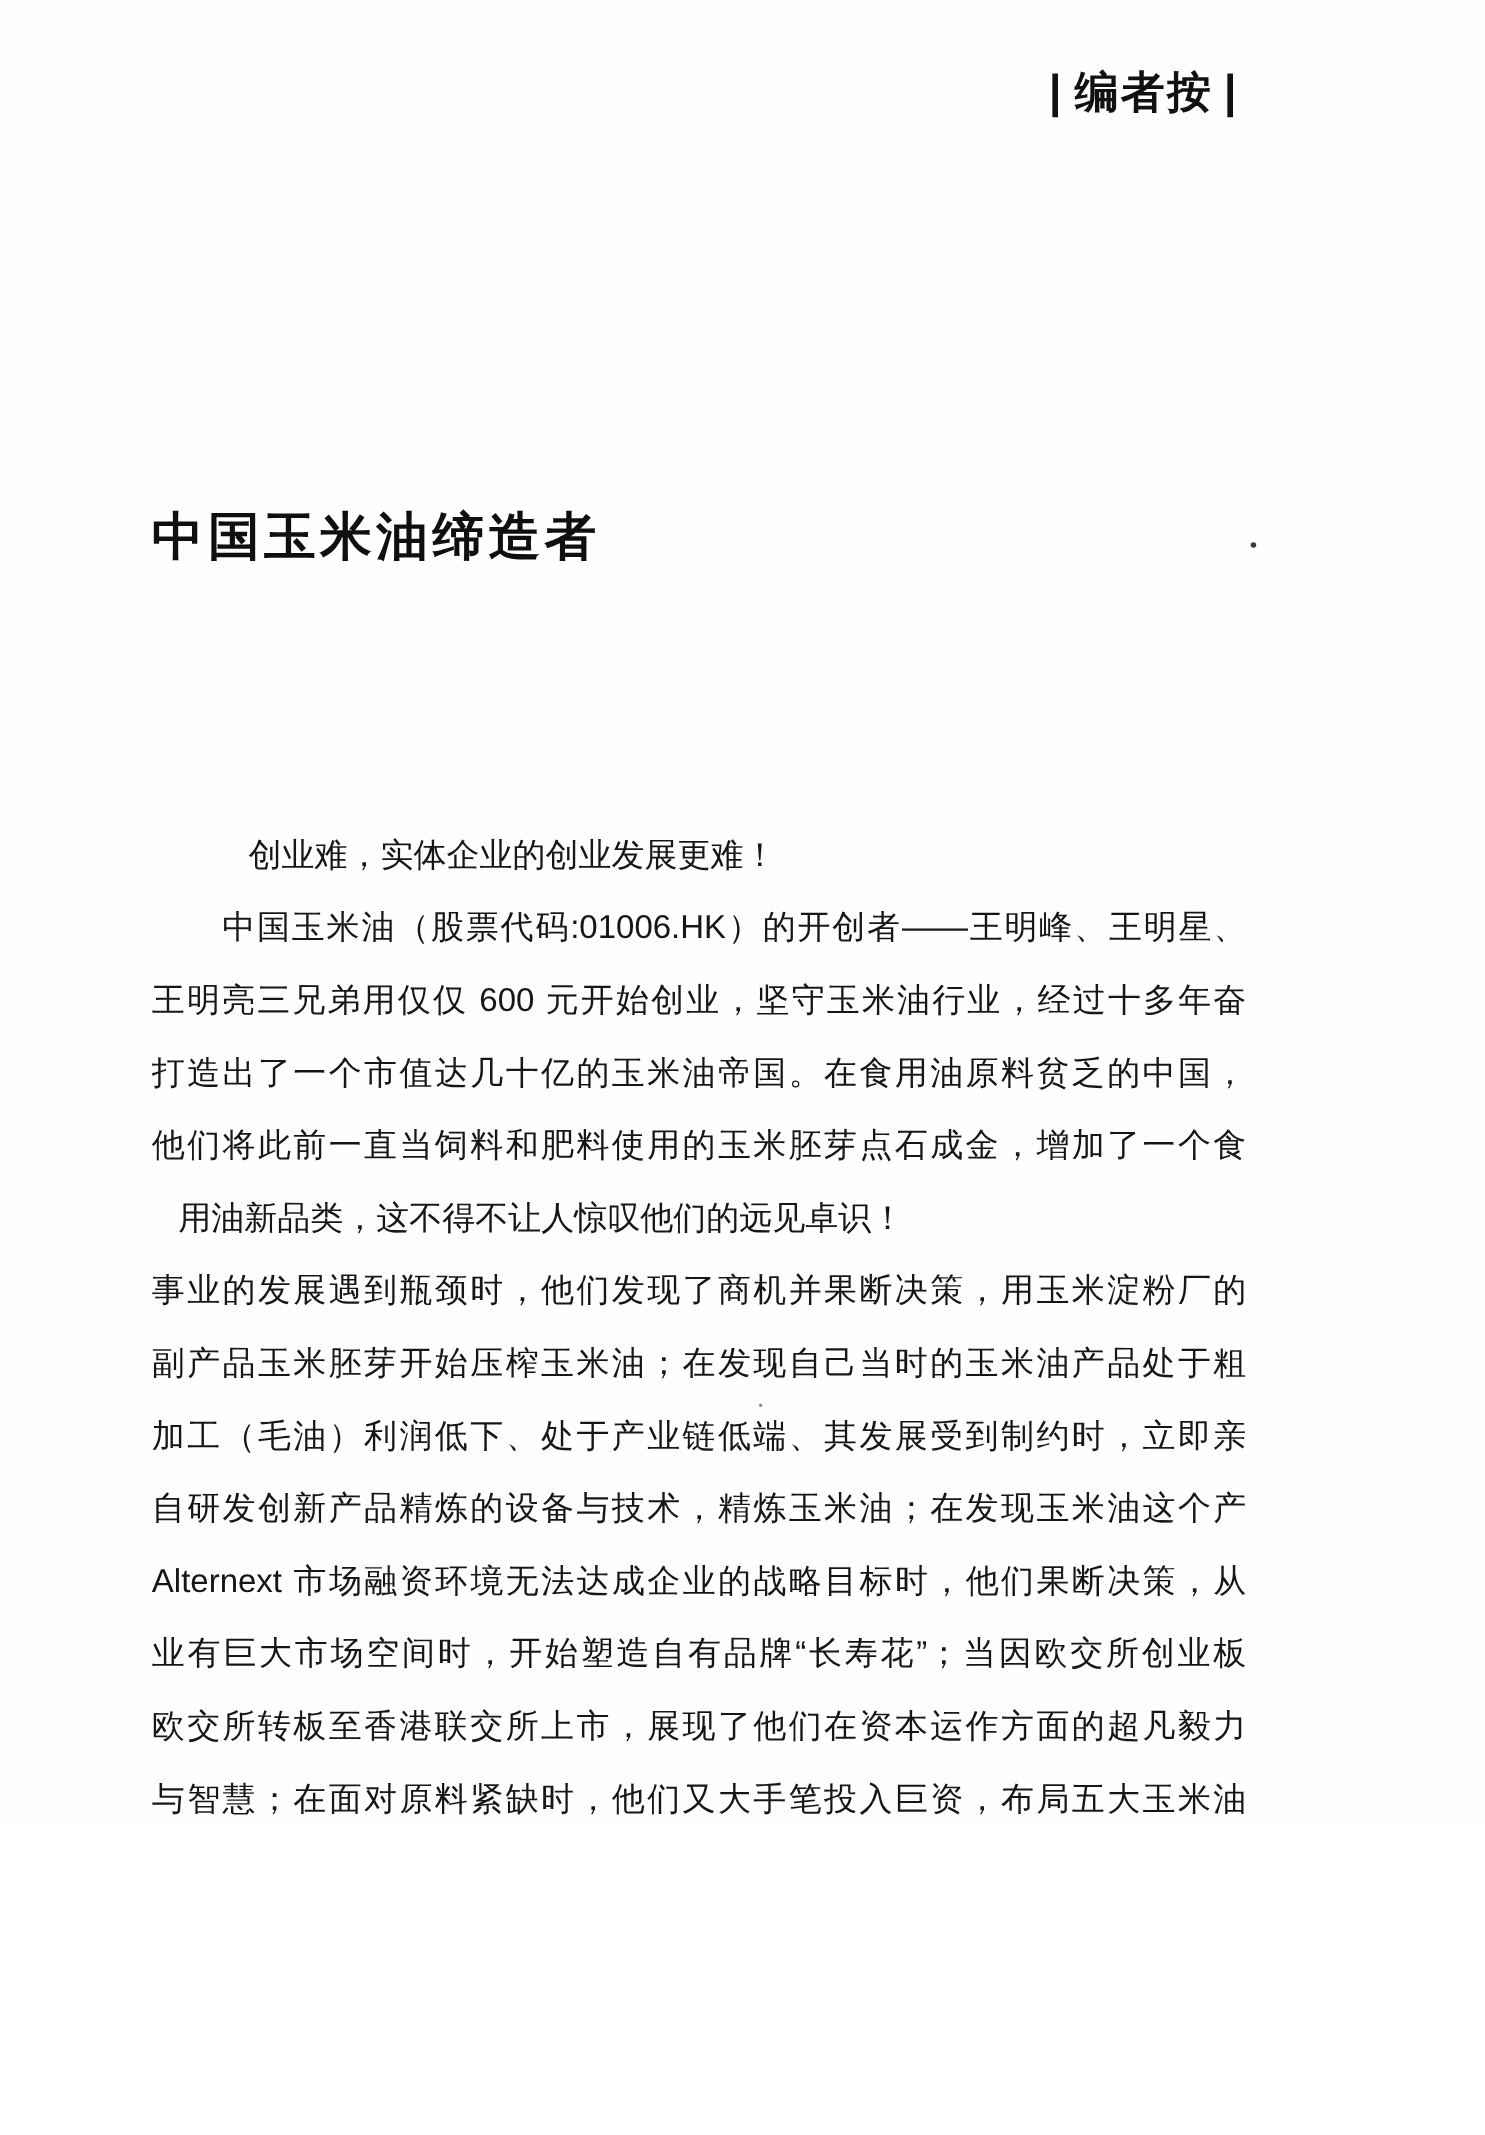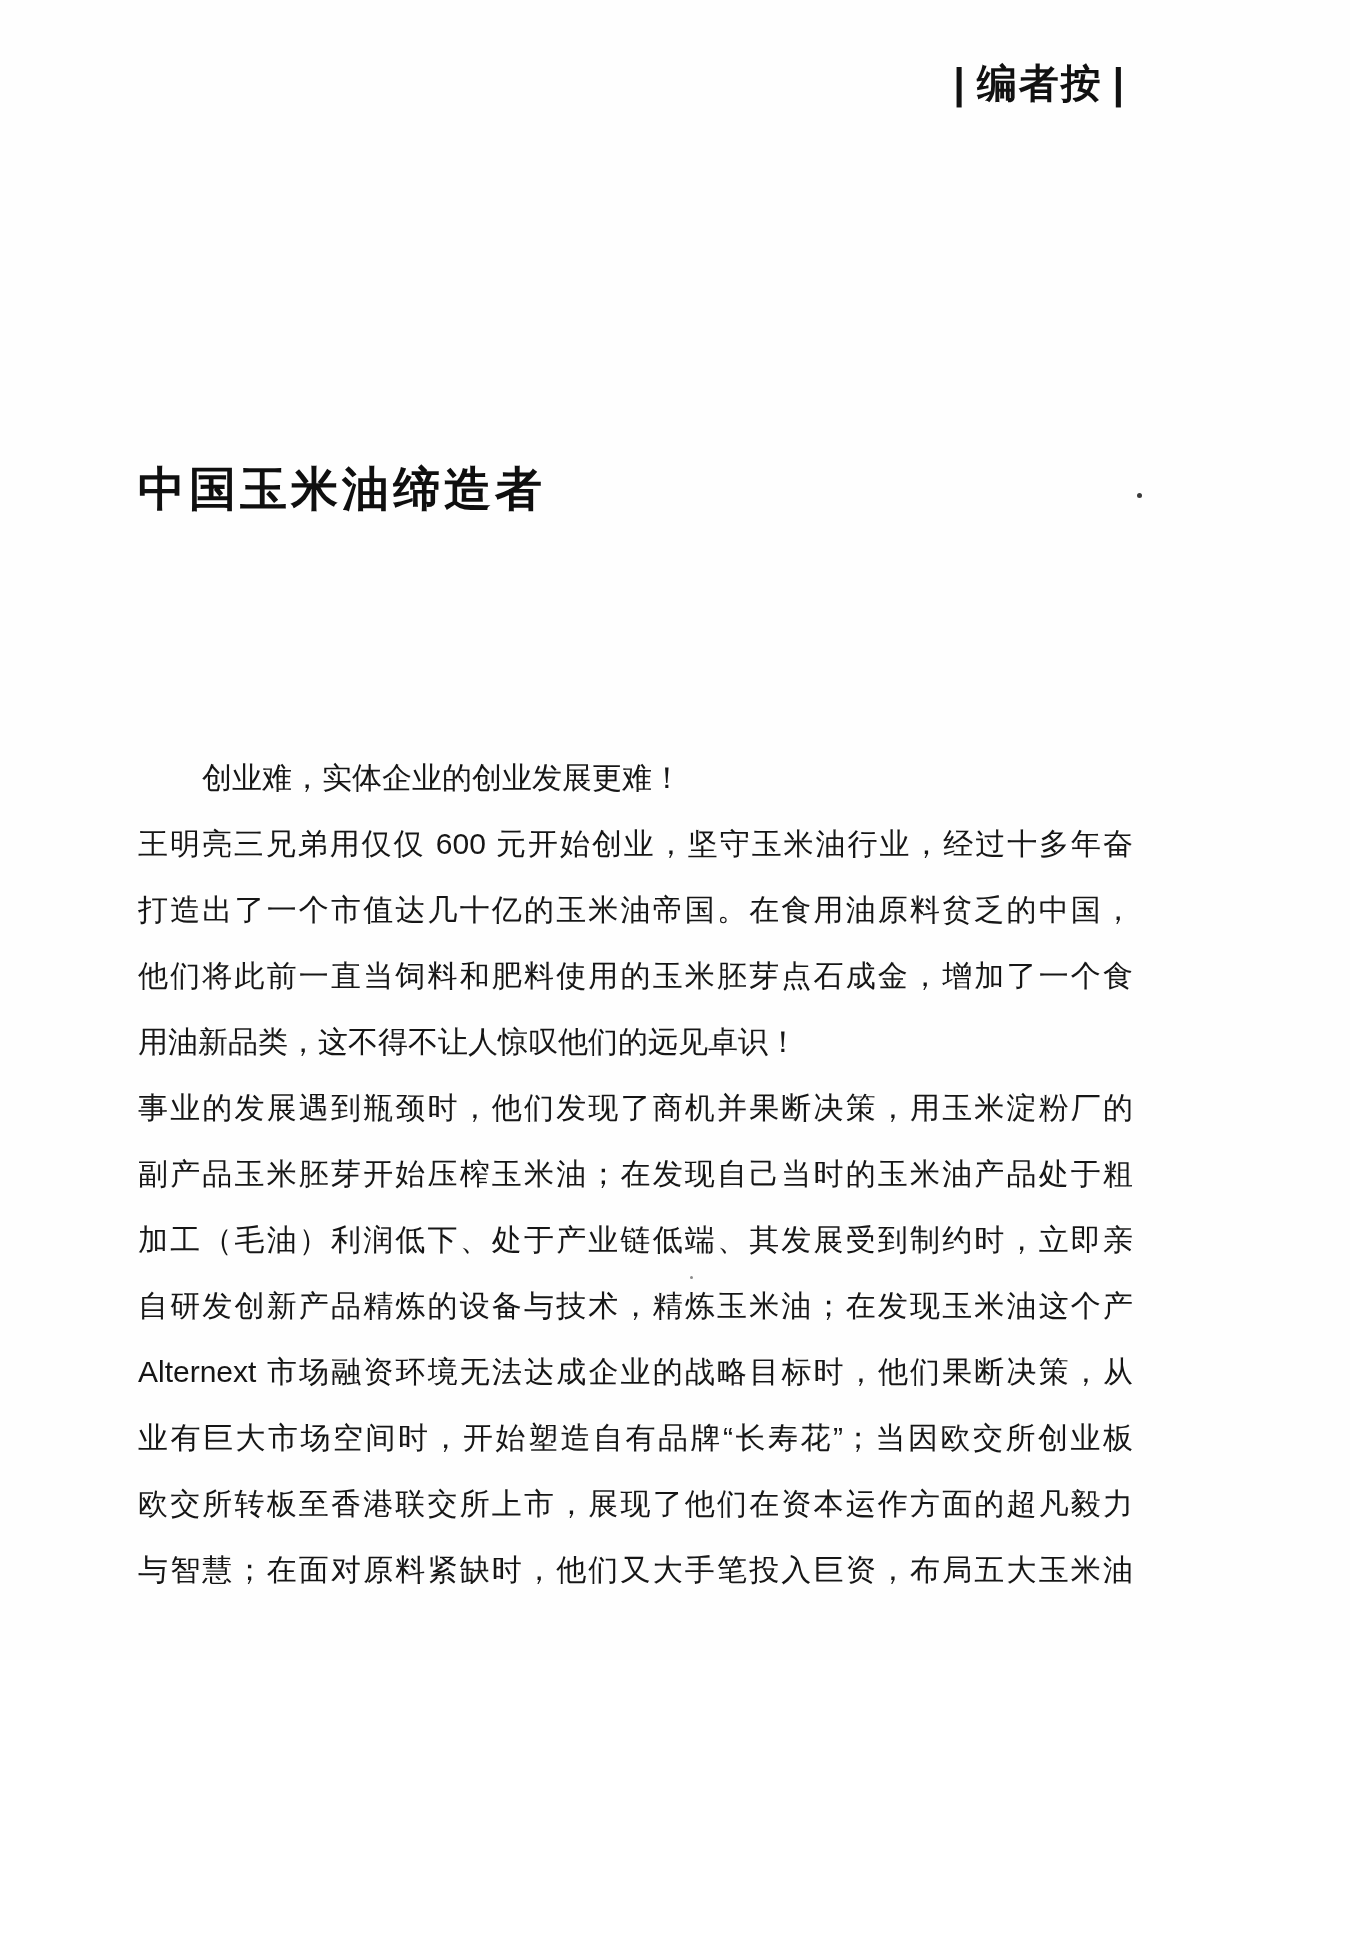--- a/index.html
+++ b/index.html
@@ -64,21 +64,21 @@
   .line {
     height: 66px;
     line-height: 66px;
     overflow: hidden;
     text-align: justify;
     text-align-last: justify;
     white-space: normal;
     word-break: normal;
   }
   .line.indent { padding-left: 64px; }
-  .line.no-justify { text-align-last: left; }
+  .line.no-justify { text-align-last: left; margin-left: 24px; }
 
   
   .folio {
     position: absolute;
     left: 1183px;
     top: 1841px;
     font-family: "Liberation Serif", serif;
     font-size: 34px;
     color: #111;
   }
@@ -106,20 +106,21 @@
     <span class="bar">|</span><span>编者按</span><span class="bar">|</span>
   </div>
 
   <div class="chapter-title">中国玉米油缔造者</div>
 
   <div class="speck speck-a"></div>
   <div class="speck speck-b"></div>
 
   <div class="body-text" id="body-text">
       <div class="line indent no-justify">创业难，实体企业的创业发展更难！</div>
+      <div class="line indent">中国玉米油（股票代码:01006.HK）的开创者——王明峰、王明星、</div>
       <div class="line">王明亮三兄弟用仅仅 600 元开始创业，坚守玉米油行业，经过十多年奋斗，</div>
       <div class="line">打造出了一个市值达几十亿的玉米油帝国。在食用油原料贫乏的中国，</div>
       <div class="line">他们将此前一直当饲料和肥料使用的玉米胚芽点石成金，增加了一个食</div>
       <div class="line no-justify">用油新品类，这不得不让人惊叹他们的远见卓识！</div>
       <div class="line">事业的发展遇到瓶颈时，他们发现了商机并果断决策，用玉米淀粉厂的</div>
       <div class="line">副产品玉米胚芽开始压榨玉米油；在发现自己当时的玉米油产品处于粗</div>
       <div class="line">加工（毛油）利润低下、处于产业链低端、其发展受到制约时，立即亲</div>
       <div class="line">自研发创新产品精炼的设备与技术，精炼玉米油；在发现玉米油这个产</div>
       <div class="line">Alternext 市场融资环境无法达成企业的战略目标时，他们果断决策，从</div>
       <div class="line">业有巨大市场空间时，开始塑造自有品牌“长寿花”；当因欧交所创业板</div>

